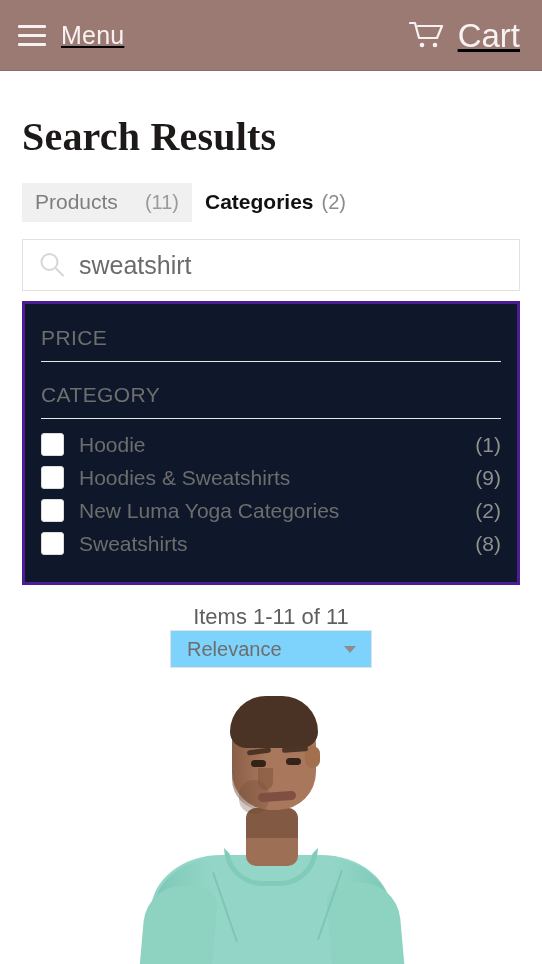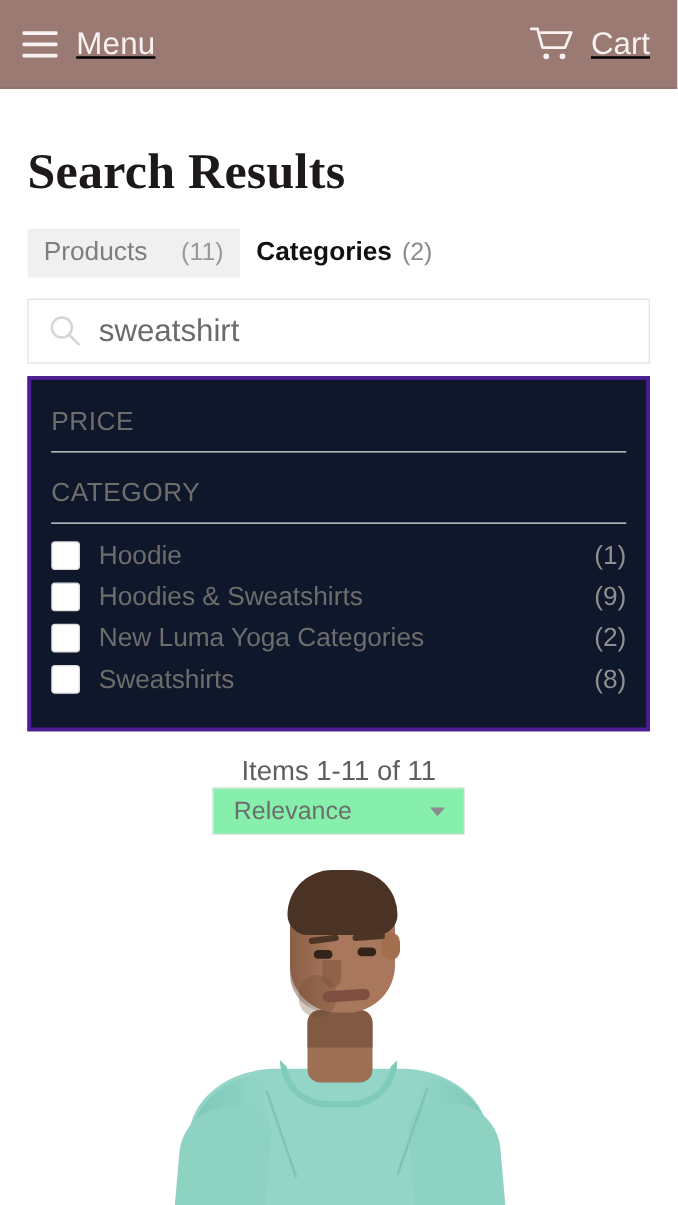--- a/index.html
+++ b/index.html
@@ -68,21 +68,21 @@
     cursor: pointer;
     padding: 0;
   }
   .cart-icon {
     width: 36px;
     height: 30px;
     display: block;
     flex: 0 0 auto;
   }
   .cart-label {
-    font-size: 25px;
+    font-size: 33px;
     color: #f7f2f1;
     line-height: 1;
   }
 
   
   .page {
     padding: 0 22px;
   }
 
   .page-title {
@@ -209,21 +209,21 @@
   }
   .items-count {
     font-size: 22px;
     color: #5f5f5f;
     white-space: nowrap;
   }
   .sorter {
     width: 202px;
     height: 38px;
     border: 1px solid #e4e4e4;
-    background: #86efac;
+    background: #7dd3fc;
     display: flex;
     align-items: center;
     justify-content: space-between;
     padding: 0 15px 0 16px;
     cursor: pointer;
   }
   .sorter-value {
     font-size: 20px;
     color: #6d6d6d;
     line-height: 1;

